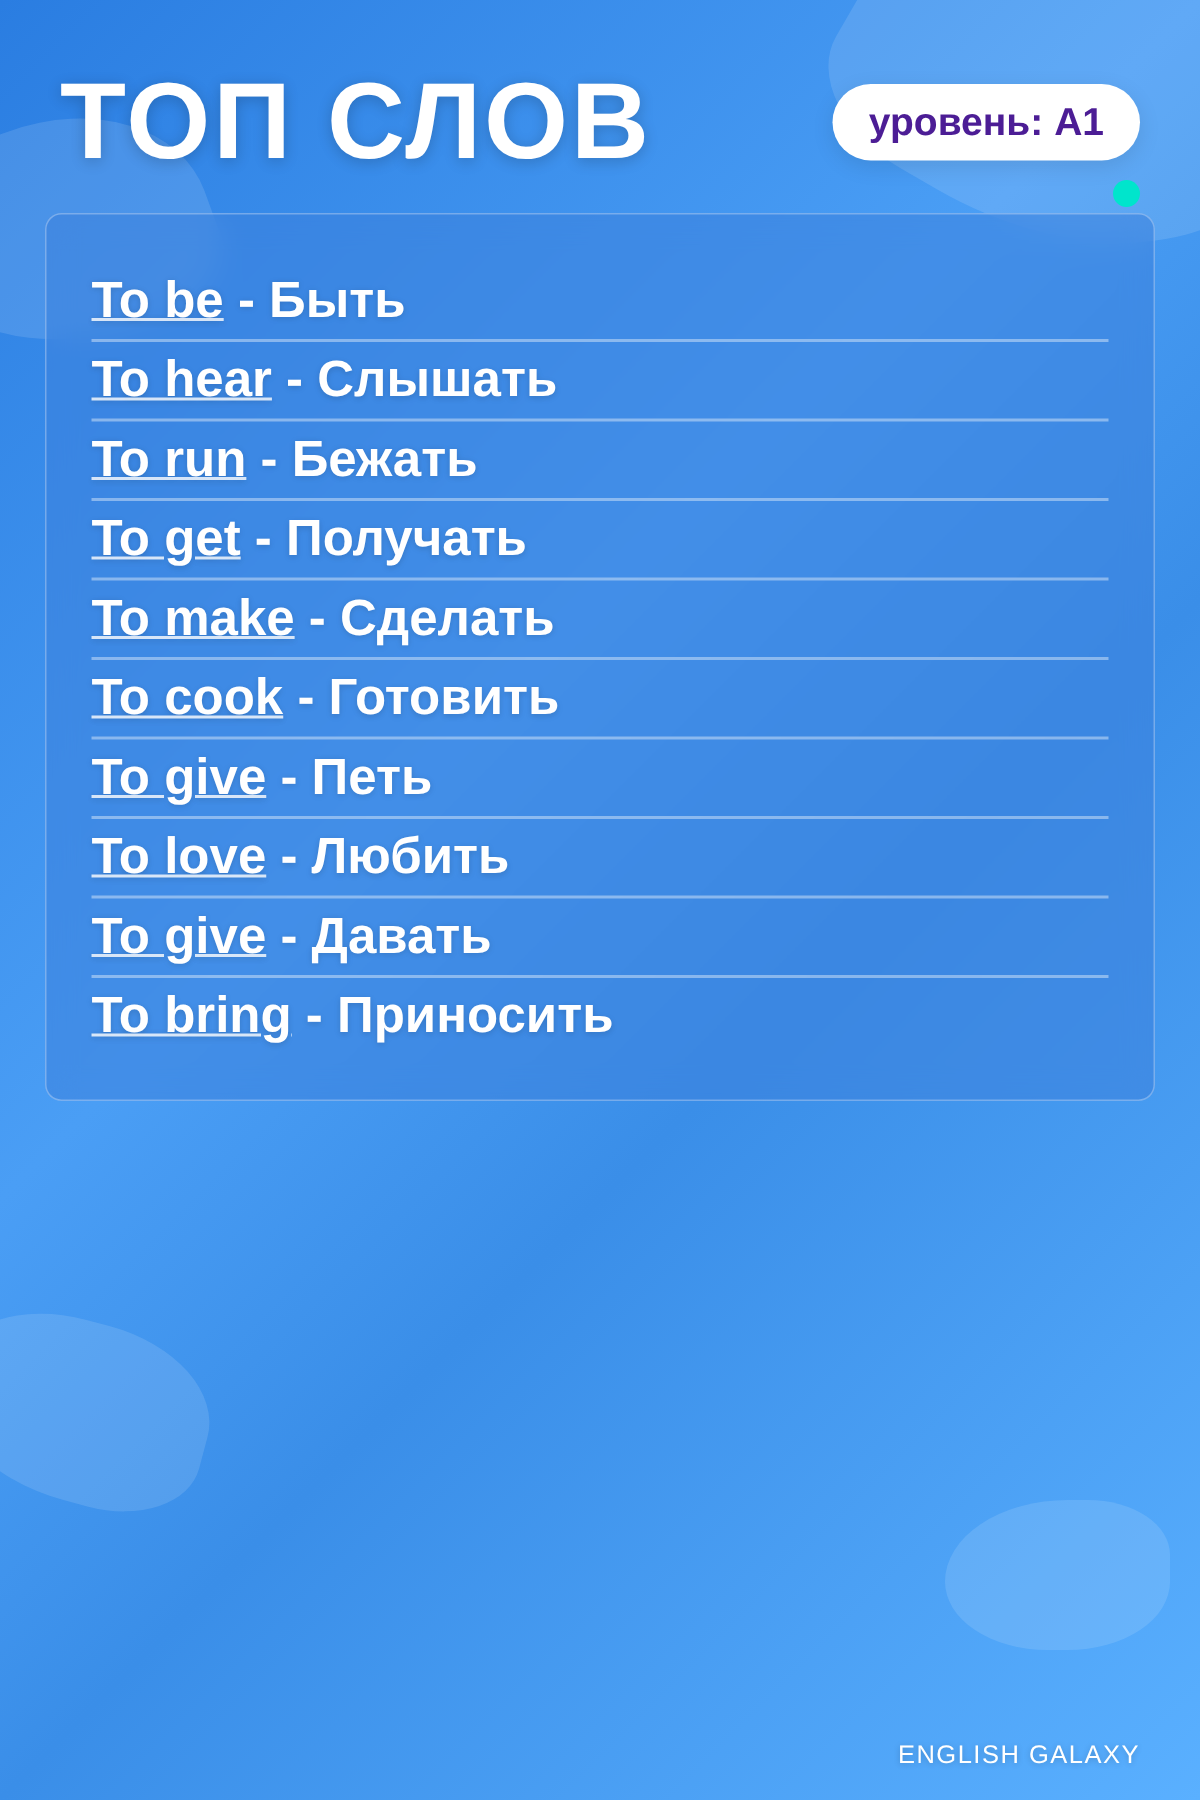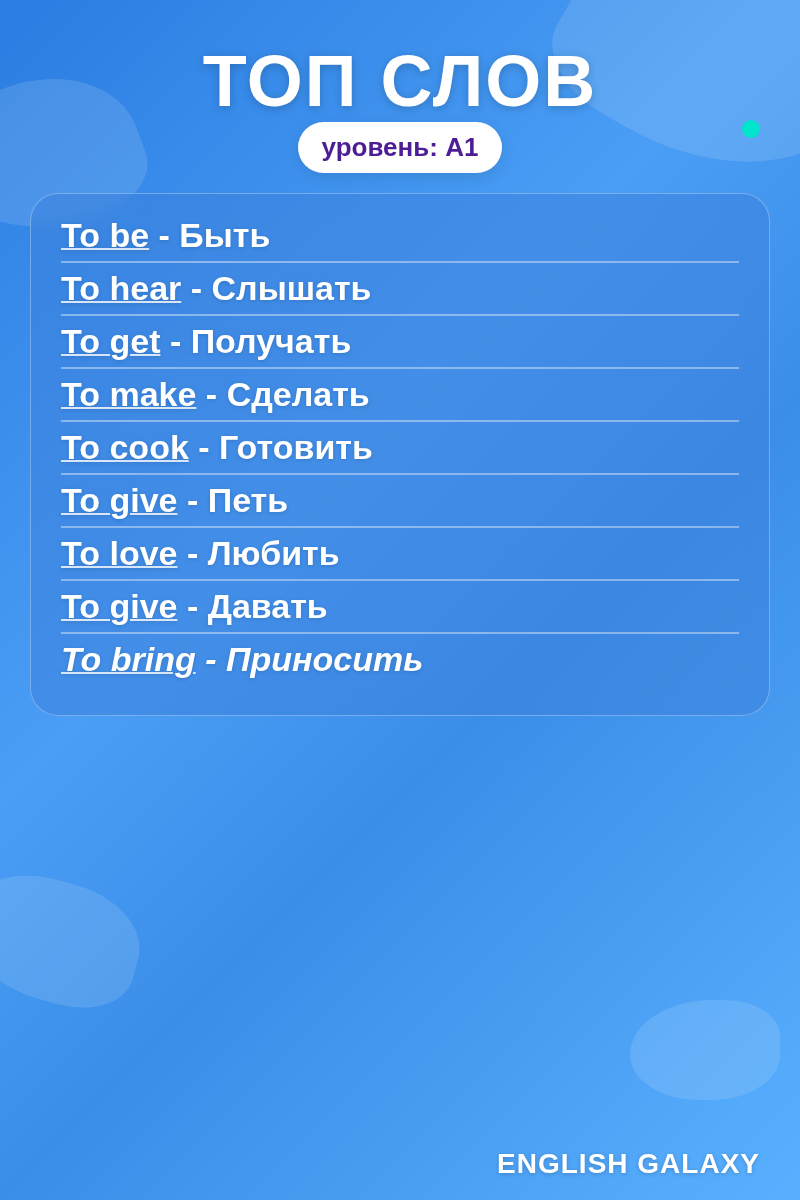--- a/index.html
+++ b/index.html
@@ -35,21 +35,20 @@
       right: 40px;
     }
 
     .page-title {
       position: relative;
       z-index: 2;
       padding: 40px 40px 20px 40px;
       display: flex;
       align-items: center;
       justify-content: space-between;
-      flex-direction: column;
     }
 
     .title-text {
       font-size: 72px;
       font-weight: 900;
       color: white;
       letter-spacing: 2px;
       text-shadow: 0 2px 10px rgba(0,0,0,0.2);
     }
 
@@ -61,55 +60,54 @@
       font-weight: 700;
       color: #4c1d95;
       box-shadow: 0 4px 15px rgba(0,0,0,0.1);
     }
 
     .card {
       position: relative;
       z-index: 2;
       margin: 0 30px 30px 30px;
       background: rgba(60, 130, 220, 0.55);
-      border-radius: 28px;
-      padding: 16px 30px 30px 30px;
+      border-radius: 11px;
+      padding: 32px 30px 30px 30px;
       backdrop-filter: blur(10px);
       border: 1px solid rgba(255,255,255,0.3);
     }
 
     .word-item {
       padding: 6px 0;
       border-bottom: 2px solid rgba(255,255,255,0.4);
     }
 
     .word-item:last-child {
       border-bottom: none;
-      font-style: italic;
     }
 
     .word-text {
       font-size: 34px;
       font-weight: 700;
       color: white;
       text-shadow: 0 1px 4px rgba(0,0,0,0.15);
     }
 
     .word-english {
       text-decoration: underline;
       text-decoration-color: rgba(255,255,255,0.8);
       text-decoration-thickness: 2px;
     }
 
     .branding {
       position: absolute;
       bottom: 20px;
       right: 40px;
-      font-size: 28px;
-      font-weight: 700;
+      font-size: 17px;
+      font-weight: 400;
       color: white;
       letter-spacing: 1px;
       z-index: 2;
       text-shadow: 0 1px 4px rgba(0,0,0,0.2);
     }
   </style>
 </head>
 <body>
 
 <div class="bg-blob blob1"></div>
@@ -120,20 +118,21 @@
 
 <div class="page-title">
   <span class="title-text">ТОП СЛОВ</span>
   <span class="level-badge">уровень: А1</span>
 </div>
 
 <div class="card">
 
 <div class="word-item"><span class="word-text"><span class="word-english">To be</span> - Быть</span></div>
     <div class="word-item"><span class="word-text"><span class="word-english">To hear</span> - Слышать</span></div>
+    <div class="word-item"><span class="word-text"><span class="word-english">To run</span> - Бежать</span></div>
     <div class="word-item"><span class="word-text"><span class="word-english">To get</span> - Получать</span></div>
     <div class="word-item"><span class="word-text"><span class="word-english">To make</span> - Сделать</span></div>
     <div class="word-item"><span class="word-text"><span class="word-english">To cook</span> - Готовить</span></div>
     <div class="word-item"><span class="word-text"><span class="word-english">To give</span> - Петь</span></div>
     <div class="word-item"><span class="word-text"><span class="word-english">To love</span> - Любить</span></div>
     <div class="word-item"><span class="word-text"><span class="word-english">To give</span> - Давать</span></div>
     <div class="word-item"><span class="word-text"><span class="word-english">To bring</span> - Приносить</span></div>
   </div>
 
 <div class="branding">ENGLISH GALAXY</div>

